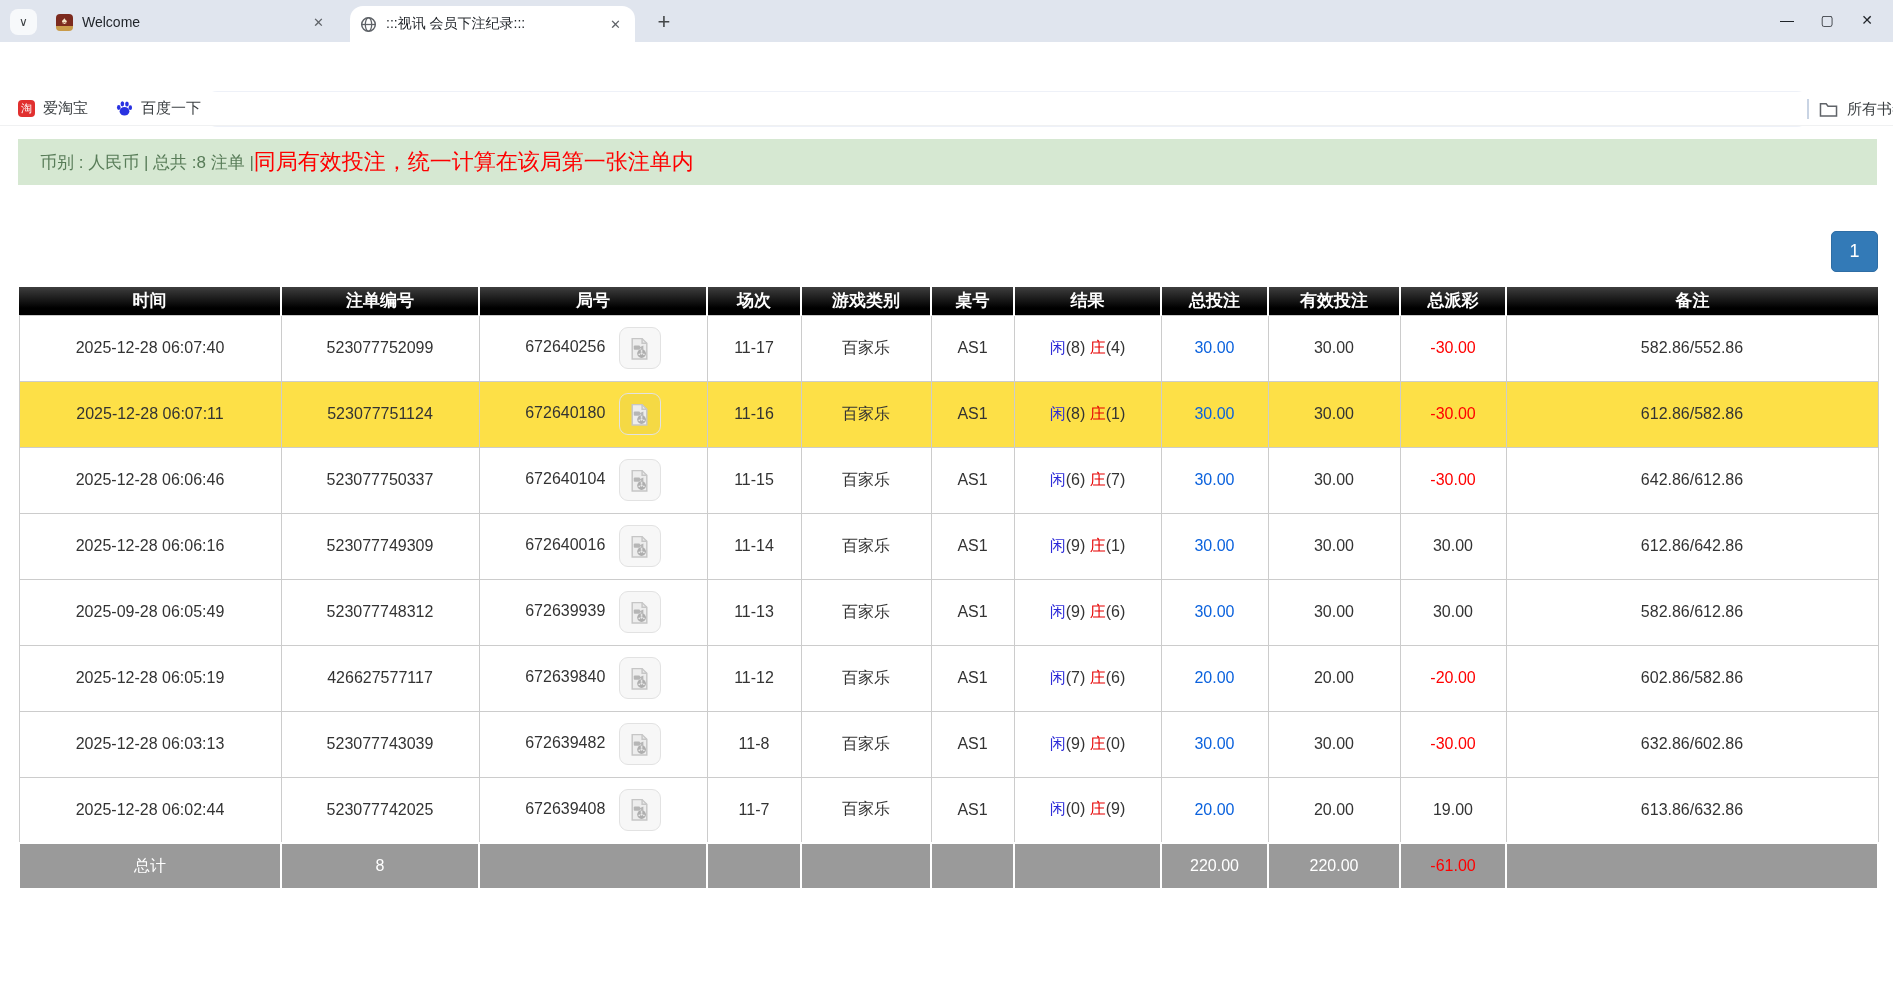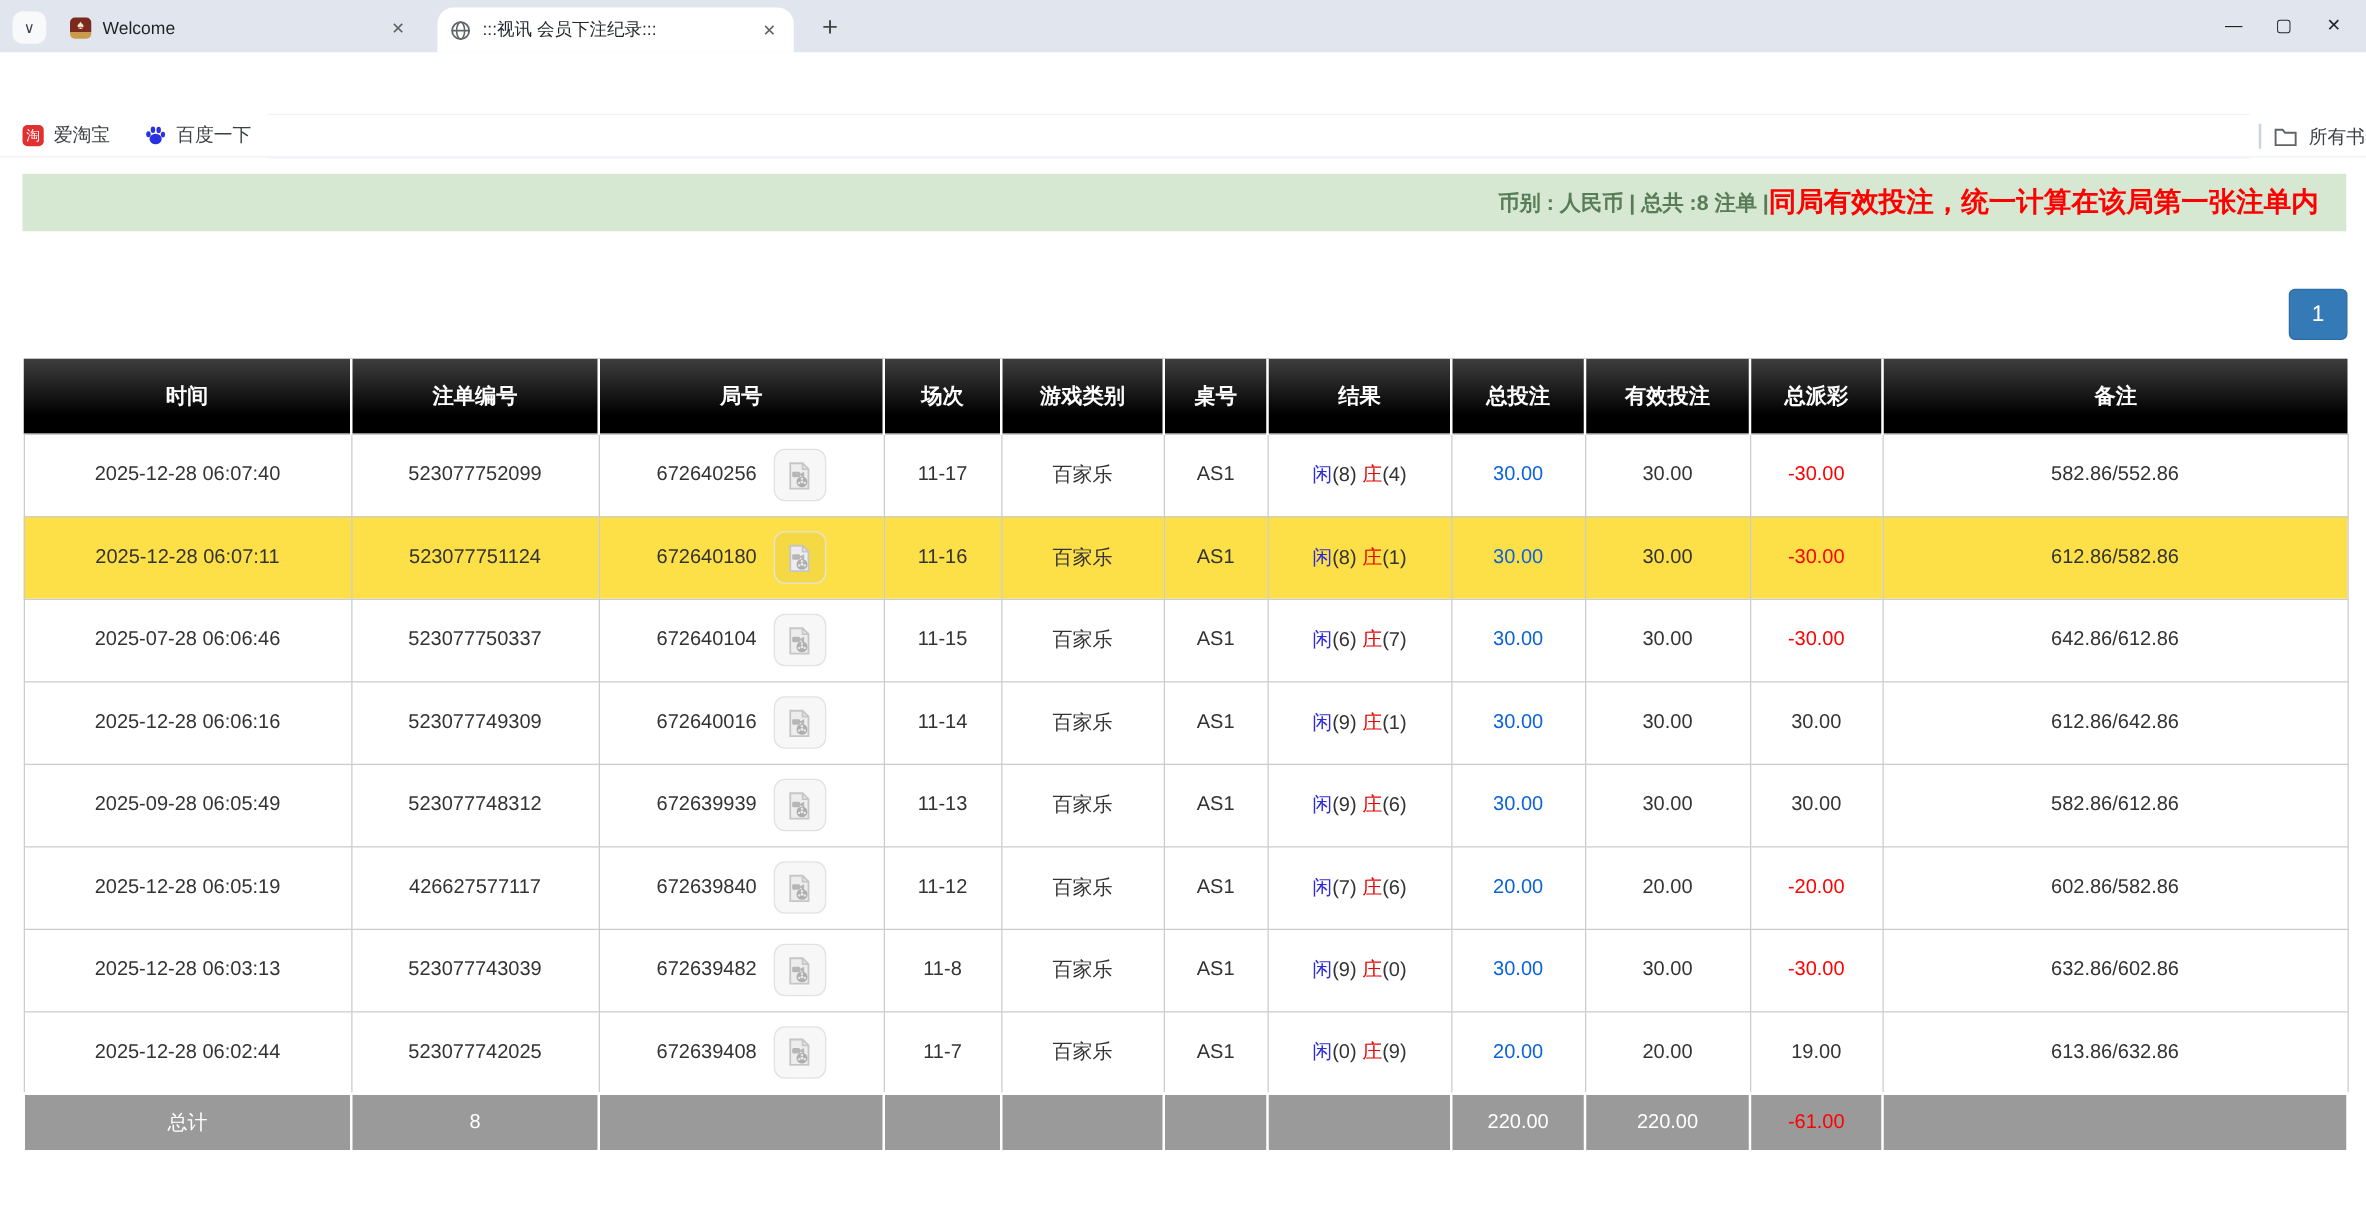--- a/index.html
+++ b/index.html
@@ -47,31 +47,31 @@
     font-size:15px; color:#3c4043; border:none; background:none; }
   .bm-taobao-ic { width:17px; height:17px; border-radius:4px; background:#e1302f; color:#fff; font-size:11px;
     display:flex; align-items:center; justify-content:center; flex:none; }
   .bm-right { position:absolute; right:-14px; top:0; height:34px; display:flex; align-items:center; gap:10px; }
   .bm-divider { width:2px; height:20px; background:#c9d4e4; }
   .bm-all { display:flex; align-items:center; gap:9px; font-size:15px; color:#3c4043;
     border:none; background:none; cursor:pointer; white-space:nowrap; }
 
   
   .infobar { position:absolute; left:18px; top:139px; width:1859px; height:46px; background:#d6e8d2;
-    display:flex; align-items:center; justify-content:flex-end; padding:0 22px;font-weight:bold; }
+    display:flex; align-items:center; justify-content:flex-start; padding:0 22px; }
   .infobar-left { font-size:17px; color:#587c58; }
   .infobar-right { font-size:22px; color:#fe0000; }
 
   .page-btn { position:absolute; left:1831px; top:231px; width:47px; height:41px; background:#337ab7;
     border:1px solid #2e6da4; border-radius:5px; color:#fff; font-size:18px; cursor:pointer; }
 
   table.bets { position:absolute; left:18px; top:287px; width:1859px; border-collapse:collapse;
     table-layout:fixed; font-size:16px; color:#333; }
   table.bets thead th { background:linear-gradient(#3e3e3e, #000 75%); color:#fff; font-size:17px;
-    font-weight:bold; height:60px; border-left:2px solid #fff; }
+    font-weight:bold; height:28px; border-left:2px solid #fff; }
   table.bets thead th:first-child { border-left:none; }
   table.bets tbody td { height:66px; border:1px solid #ccc; text-align:center; background:#fff; }
   table.bets tbody tr.hl td { background:#fde047; }
   table.bets tfoot td { background:#9a9a9a; border:2px solid #fff; color:#fff; height:46px;
     text-align:center; font-size:16px; }
   .res-p { color:#2d2bd8; }
   .res-b { color:#e60000; }
   .res-n { color:#333; }
   .bet-link { color:#0b62dd; cursor:pointer; }
   table.bets td.neg, table.bets td .neg, table.bets tfoot td.neg { color:#ff0000; }
@@ -262,21 +262,21 @@
       <span class="res-b">庄</span><span class="res-n">(1)</span>
     </td>
     <td>
       <span class="bet-link">30.00</span>
     </td>
     <td>30.00</td>
     <td class="pay neg">-30.00</td>
     <td>612.86/582.86</td>
   </tr>
       <tr>
-    <td>2025-07-28 06:06:46</td>
+    <td>2025-12-28 06:06:46</td>
     <td>523077750337</td>
     <td>
       <span>672640104</span>
       <button class="vid-btn">
         <svg width="25" height="25" viewBox="0 0 24 24">
           <path d="M5 2.5h9.5l4.5 4.5v15H5z" fill="#ededed" stroke="#c6c6c6" stroke-width="1.4"></path>
           <path d="M14.5 2.5V7H19" fill="none" stroke="#c6c6c6" stroke-width="1.4"></path>
           <rect x="6.5" y="9" width="6" height="4.2" rx="1" fill="#b6b6b6"></rect>
           <path d="M12.5 10.6l3.2-1.6v4.4l-3.2-1.6z" fill="#b6b6b6"></path>
           <circle cx="14" cy="16.8" r="4.2" fill="#aeaeae"></circle>

